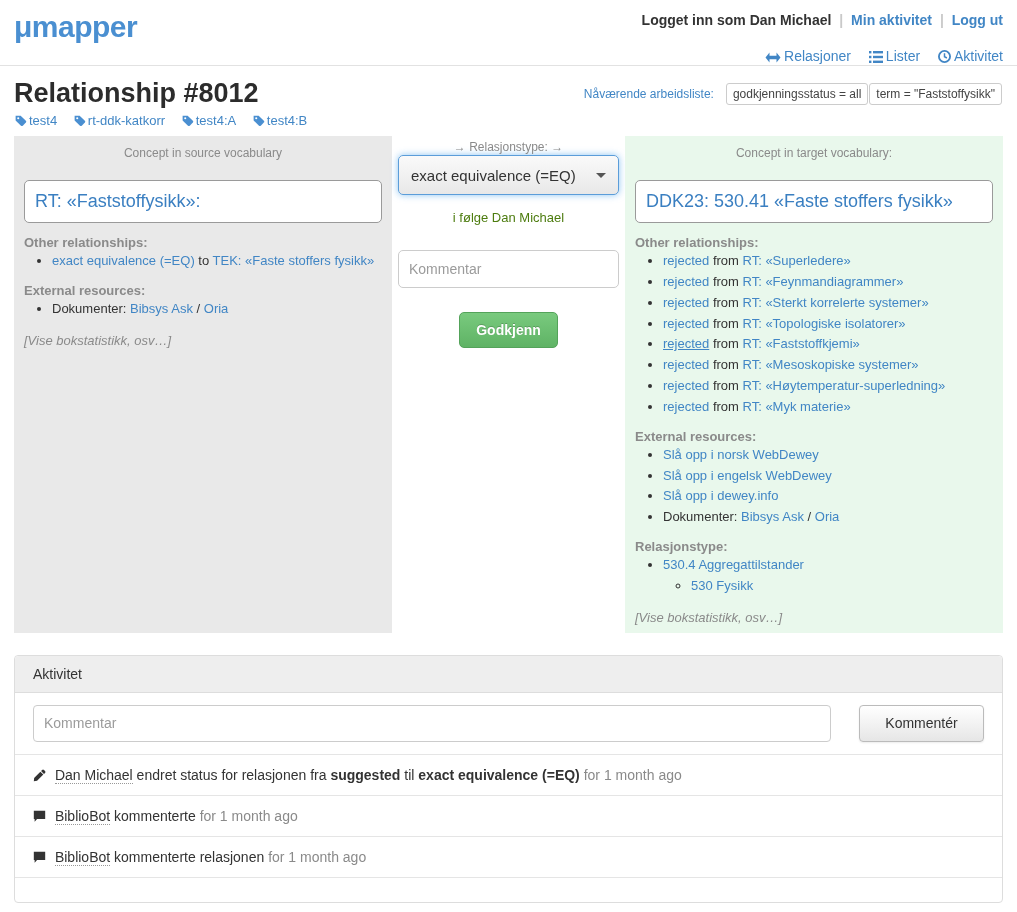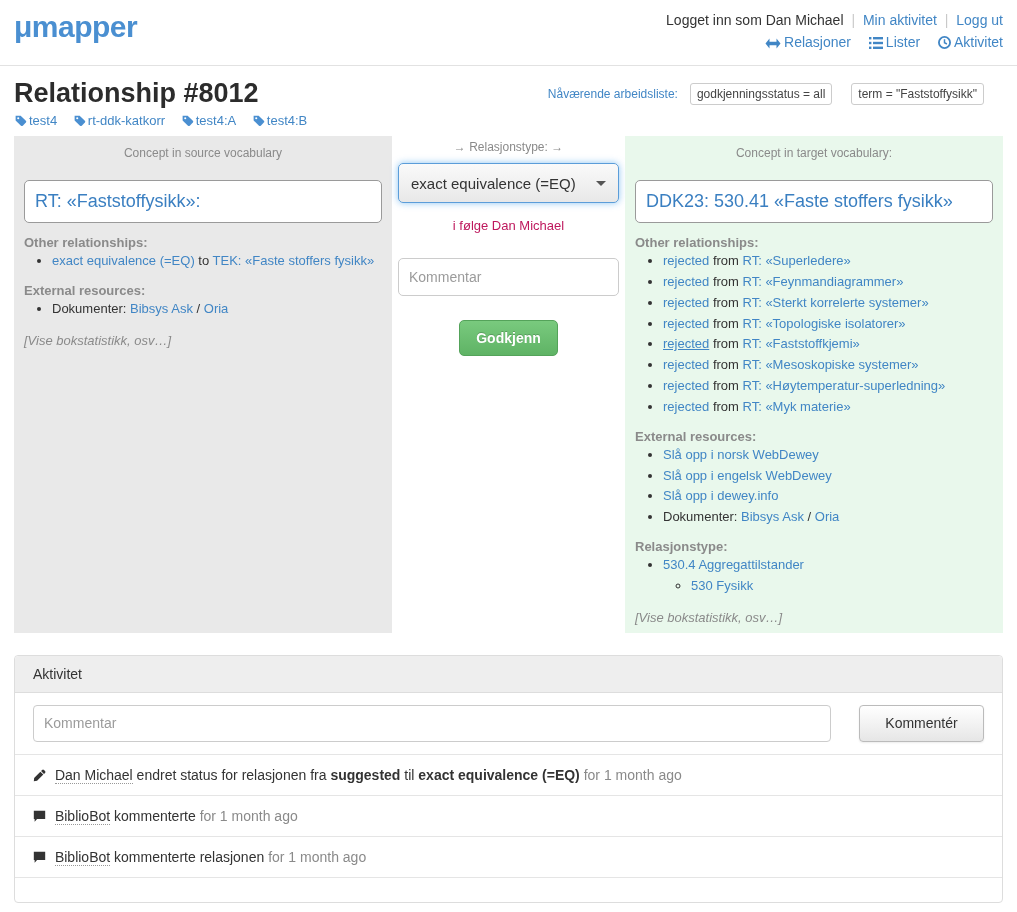--- a/index.html
+++ b/index.html
@@ -14,36 +14,36 @@
 
   
   .topbar {
     padding: 8px 14px 6px 14px;
     border-bottom: 1px solid #e2e2e2;
     display: flex; justify-content: space-between; align-items: flex-start;
     height: 66px;
   }
   .logo { font-size: 30px; font-weight: bold; color: #4a8fd1; letter-spacing: -0.5px; padding-top:2px;}
   .topright { text-align: right; font-size: 14px; padding-top: 4px; }
-  .topright .row1 { margin-bottom: 6px; }
+  .topright .row1 { margin-bottom: 20px; font-weight: bold; }
   .topright .sep { color: #c9c9c9; margin: 0 4px; }
   .navlink { margin-left: 14px; color:#4186c5; }
   .navlink svg { margin-right: 3px; }
 
   
   .titlerow {
     display: flex; justify-content: space-between; align-items: center;
     padding: 12px 14px 0 14px;
   }
   h1 { font-size: 27px; font-weight: bold; color: #2c2c2c; }
   .worklist { display: flex; align-items: center; font-size: 12px; }
   .worklist-label { color:#4186c5; margin-right: 12px; }
   .filterbox {
     background: #fff; border: 1px solid #ccc; border-radius: 3px;
-    padding: 3px 6px; margin-right: 19px; color: #444; font-size: 12px;
+    padding: 3px 6px; margin-right: 1px; color: #444; font-size: 12px;
     white-space: nowrap; cursor: pointer;
   }
   .btn-next {
     margin-left: 8px;
     background: linear-gradient(#fbab4c, #f89406);
     border: 1px solid #c77c04; border-radius: 5px;
     color: #fff; font-weight: bold; font-size: 15px;
     padding: 8px 14px; cursor: pointer;
     text-shadow: 0 -1px 0 rgba(0,0,0,.25);
     box-shadow: inset 0 1px 0 rgba(255,255,255,.3);
@@ -68,34 +68,34 @@
   }
   .subhead { color: #8a8a8a; font-weight: bold; margin: 12px 0 2px 0; }
   .panel ul { margin: 2px 0 0 28px; }
   .panel ul li { margin: 2px 0; line-height: 1.45; }
   .panel ul.circle { list-style: circle; margin-top: 0; }
   .plain { color: #333; }
   .note { color: #8a8a8a; font-style: italic; margin-top: 14px; }
   .u { text-decoration: underline; }
 
   
-  .reltype-head { color: #8a8a8a; font-size: 12px; margin: 4px 0 9px 0; }
+  .reltype-head { color: #8a8a8a; font-size: 12px; margin: 4px 0 1px 0; }
   .select {
     width: 221px; height: 40px; margin: 0 auto;
     background: linear-gradient(#fafafa, #e8e8e8);
     border: 1px solid #5b9dd9; border-radius: 5px;
     box-shadow: 0 0 7px rgba(82,168,236,.65);
     display: flex; align-items: center; justify-content: space-between;
     padding: 0 12px; font-size: 15px; color: #333; cursor: pointer;
   }
   .caret {
     width: 0; height: 0; border-left: 5px solid transparent;
     border-right: 5px solid transparent; border-top: 5px solid #555;
   }
-  .attribution { color: #be185d; font-size: 13px; margin-top: 15px; }
+  .attribution { color: #4d7c0f; font-size: 13px; margin-top: 15px; }
   .comment-input-mid {
     width: 221px; height: 38px; margin-top: 25px;
     border: 1px solid #ccc; border-radius: 5px; padding: 0 10px;
     font-size: 14px; font-family: "Liberation Sans", sans-serif; color: #333;
   }
   .comment-input-mid::placeholder, .comment-input-big::placeholder { color: #9b9b9b; opacity: 1; }
   .btn-approve {
     margin-top: 24px;
     background: linear-gradient(#79ca7e, #5fb365);
     border: 1px solid #54a35a; border-radius: 5px;

